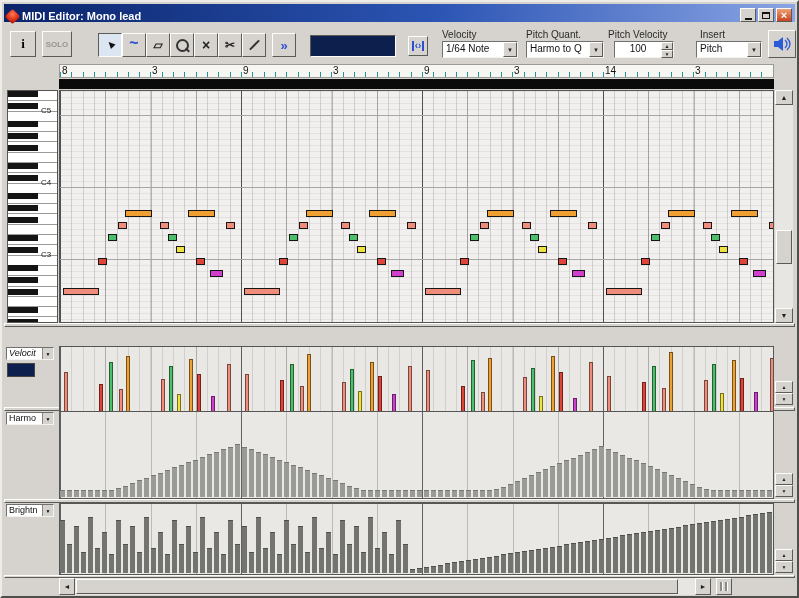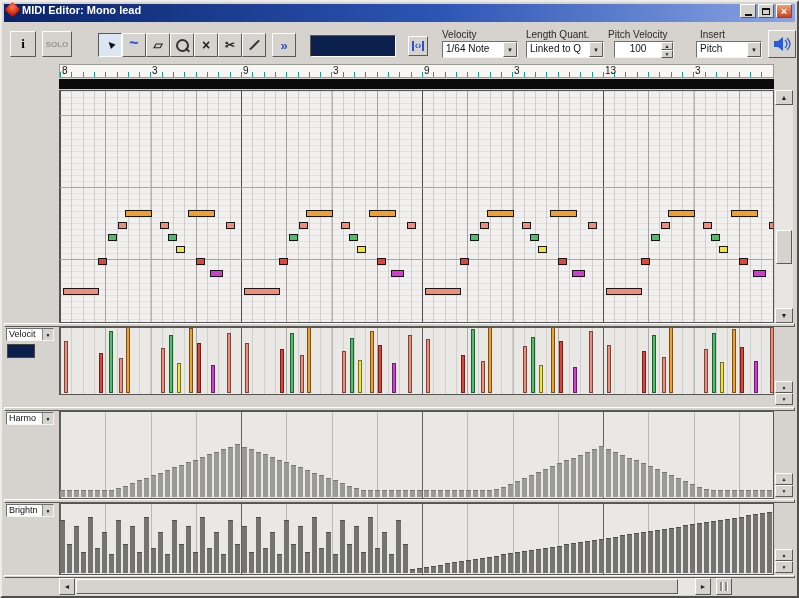--- a/index.html
+++ b/index.html
@@ -6,21 +6,21 @@
   #window{position:relative;width:799px;height:598px;background:#d6d3ce;box-sizing:border-box;
           border:2px solid;border-color:#eeece8 #4e4e4a #4e4e4a #eeece8;overflow:hidden;}
   
   .raised{background:#d6d3ce;border:1px solid;border-color:#fdfdfb #5a5a56 #5a5a56 #fdfdfb;box-sizing:border-box;}
   .sunk{border:1px solid;border-color:#5a5a56 #fdfdfb #fdfdfb #5a5a56;box-sizing:border-box;}
   .btn{position:absolute;display:flex;align-items:center;justify-content:center;cursor:default;}
   .btn.pressed{border-color:#5a5a56 #fdfdfb #fdfdfb #5a5a56;background:#dbe6f2;}
   
   .titlebar{position:absolute;left:2px;top:2px;right:2px;height:18px;
             background:linear-gradient(90deg,#0a246a 0%,#2c55b4 55%,#8aa4e4 100%);
-            display:flex;align-items:flex-start;padding:0 3px;box-sizing:border-box;}
+            display:flex;align-items:flex-end;padding:0 3px;box-sizing:border-box;}
   .app-icon{width:11px;height:11px;margin-right:4px;background:radial-gradient(circle at 35% 35%,#ff7a52,#d42611 65%,#8d1204);
             border-radius:2px;transform:rotate(45deg);}
   .title-text{color:#fff;font-size:11px;font-weight:bold;flex:1;white-space:nowrap;}
   .tb-btn{width:16px;height:14px;margin-left:2px;font-size:9px;font-weight:bold;display:flex;align-items:center;justify-content:center;}
   .tb-btn.close{background:linear-gradient(#f0a074,#c9441f);color:#fff;font-size:11px;}
   .glyph-min{width:7px;height:2px;background:#111;margin-top:7px;}
   .glyph-max{width:8px;height:7px;border:1px solid #111;border-top-width:2px;box-sizing:border-box;}
   
   .toolbar{position:absolute;left:2px;top:20px;right:2px;height:40px;}
   .tool-icon{font-size:12px;font-weight:bold;color:#222;line-height:1;}
@@ -151,23 +151,23 @@
     <div class="btn raised" style="left:404px;top:14px;width:20px;height:20px;">
       <span class="bracket-glyph">‹›</span>
     </div>
 
     <div class="tb-label" style="left:438px;top:7px;">Velocity</div>
     <div class="combo" style="left:438px;top:19px;width:76px;height:17px;">
       <div class="val">1/64 Note</div>
       <div class="arr">▼</div>
     </div>
 
-    <div class="tb-label" style="left:522px;top:7px;">Length Quant.</div>
+    <div class="tb-label" style="left:522px;top:7px;">Pitch Quant.</div>
     <div class="combo" style="left:522px;top:19px;width:78px;height:17px;">
-      <div class="val">Linked to Q</div>
+      <div class="val">Harmo to Q</div>
       <div class="arr">▼</div>
     </div>
 
     <div class="tb-label" style="left:604px;top:7px;">Pitch Velocity</div>
     <div class="combo" style="left:610px;top:19px;width:60px;height:17px;">
       <div class="val" style="text-align:center;">100</div>
       <div class="spin-col">
         <div>▲</div>
         <div>▼</div>
       </div>
@@ -187,25 +187,47 @@
     </div>
   </div>
 
   <div class="ruler" id="ruler-marks">
       <span style="left: 2px;">8</span>
       <span style="left: 92px;">3</span>
       <span style="left: 183px;">9</span>
       <span style="left: 273px;">3</span>
       <span style="left: 364px;">9</span>
       <span style="left: 454px;">3</span>
-      <span style="left: 545px;">13</span>
+      <span style="left: 545px;">14</span>
       <span style="left: 635px;">3</span>
     </div>
   <div class="part-bar"></div>
 
+  <div class="keyboard" id="kb">
+      <div class="blackkey" style="top: 0px;"></div>
+      <div class="blackkey" style="top: 12px;"></div>
+      <div class="blackkey" style="top: 30px;"></div>
+      <div class="blackkey" style="top: 42px;"></div>
+      <div class="blackkey" style="top: 54px;"></div>
+      <div class="blackkey" style="top: 72px;"></div>
+      <div class="blackkey" style="top: 84px;"></div>
+      <div class="blackkey" style="top: 102px;"></div>
+      <div class="blackkey" style="top: 114px;"></div>
+      <div class="blackkey" style="top: 126px;"></div>
+      <div class="blackkey" style="top: 144px;"></div>
+      <div class="blackkey" style="top: 156px;"></div>
+      <div class="blackkey" style="top: 174px;"></div>
+      <div class="blackkey" style="top: 186px;"></div>
+      <div class="blackkey" style="top: 198px;"></div>
+      <div class="blackkey" style="top: 216px;"></div>
+      <div class="blackkey" style="top: 228px;"></div>
+      <div class="octlabel" style="top: 15px;">C5</div>
+      <div class="octlabel" style="top: 87px;">C4</div>
+      <div class="octlabel" style="top: 159px;">C3</div>
+    </div>
   <div class="grid" id="grid">
       <div class="octline" style="top: 24px;"></div>
       <div class="octline" style="top: 96px;"></div>
       <div class="octline" style="top: 168px;"></div>
       <div class="note" style="left: 3px; top: 197px; width: 36px; background: rgb(239, 141, 122);"></div>
       <div class="note" style="left: 38px; top: 167px; width: 9px; background: rgb(224, 67, 56);"></div>
       <div class="note" style="left: 48px; top: 143px; width: 9px; background: rgb(76, 191, 107);"></div>
       <div class="note" style="left: 58px; top: 131px; width: 9px; background: rgb(239, 141, 122);"></div>
       <div class="note" style="left: 65px; top: 119px; width: 27px; background: rgb(240, 160, 50);"></div>
       <div class="note" style="left: 100px; top: 131px; width: 9px; background: rgb(239, 141, 122);"></div>
@@ -261,21 +283,21 @@
     <div class="sb-btn raised" style="top:218px;">
         <span>▼</span>
       </div>
   </div>
 
   <div class="sep raised" style="top:321px;"></div>
   <div class="sep raised" style="top:405px;"></div>
   <div class="sep raised" style="top:497px;"></div>
   <div class="sep raised" style="top:573px;height:3px;"></div>
 
-  <div class="lane" style="top:325px;height:68px;">
+  <div class="lane" style="top:344px;height:80px;font-style:italic;">
     <div class="lane-label">
       <div class="val">Velocit</div>
       <div class="arr">▼</div>
     </div>
     <div class="lane-navy"></div>
     <div class="lane-area lines3" id="vel-area">
         <div class="vbar" style="left: 4px; height: 52px; background: rgb(239, 141, 122);"></div>
         <div class="vbar" style="left: 39px; height: 40px; background: rgb(224, 67, 56);"></div>
         <div class="vbar" style="left: 49px; height: 62px; background: rgb(76, 191, 107);"></div>
         <div class="vbar" style="left: 59px; height: 35px; background: rgb(239, 141, 122);"></div>

